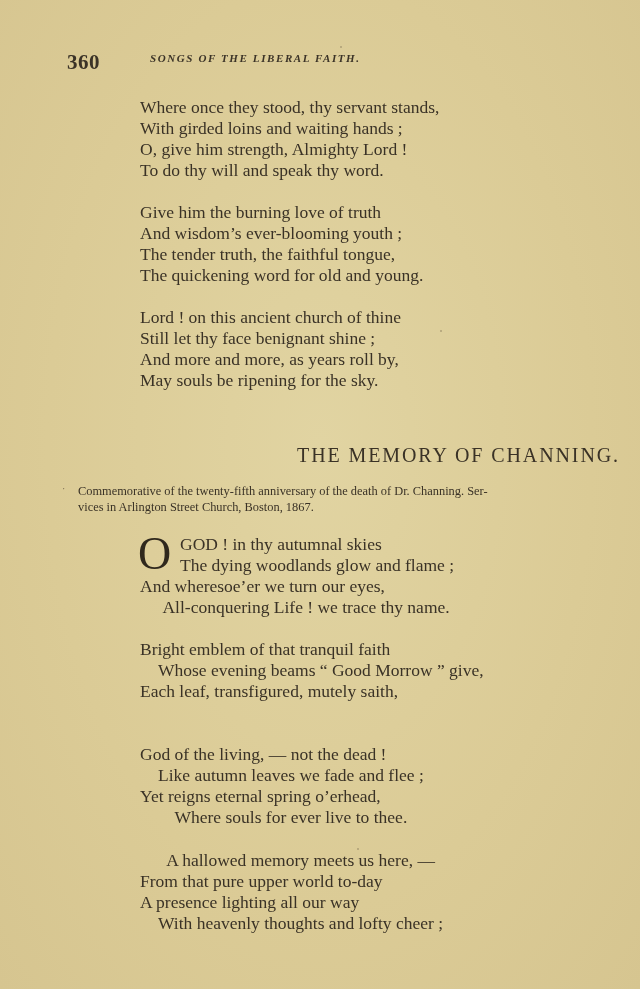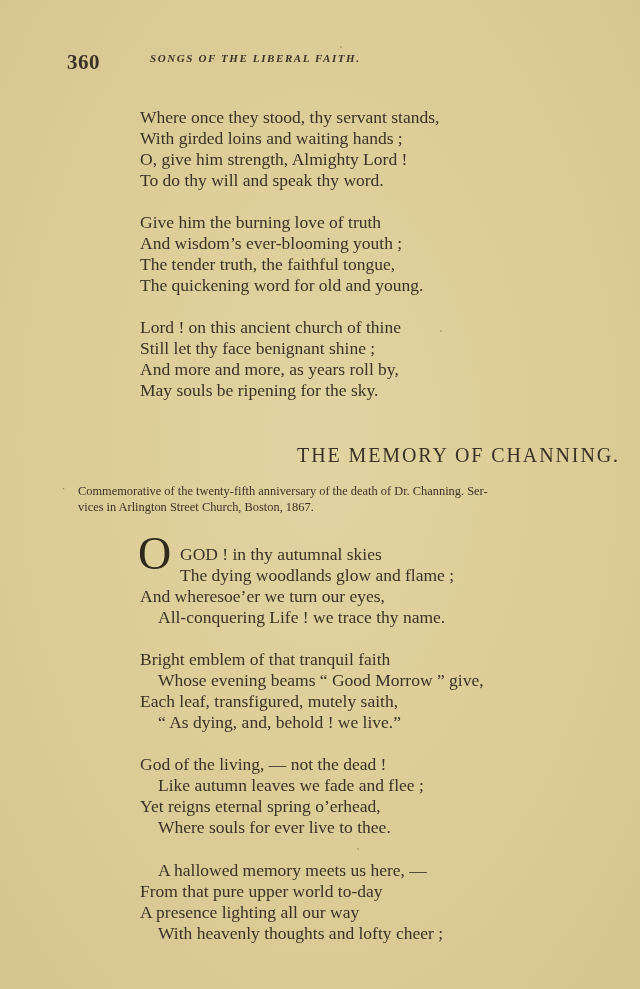--- a/index.html
+++ b/index.html
@@ -45,28 +45,28 @@
       letter-spacing: 1.6px;
       color: #3b3327;
       white-space: nowrap;
     }
     .verse-block {
       position: absolute;
       left: 140px;
       font-size: 17.5px;
       line-height: 21px;
       color: #3a3226;
-      margin-top: 10px;
     }
     .line {
       white-space: nowrap;
       height: 21px;
     }
     .line.indent {
       padding-left: 18px;
+      text-align: center;
     }
     .s1 { top: 97px; }
     .s2 { top: 202px; }
     .s3 { top: 307px; }
 
     .poem-title {
       position: absolute;
       top: 444px;
       left: 0;
       width: 620px;
@@ -169,21 +169,20 @@
     <div class="line first">GOD ! in thy autumnal skies</div>
     <div class="line second">The dying woodlands glow and flame ;</div>
     <div class="line">And wheresoe’er we turn our eyes,</div>
     <div class="line indent">All-conquering Life ! we trace thy name.</div>
   </div>
 
   <div class="verse-block p2-s2">
     <div class="line">Bright emblem of that tranquil faith</div>
     <div class="line indent">Whose evening beams “ Good Morrow ” give,</div>
     <div class="line">Each leaf, transfigured, mutely saith,</div>
-    <div class="line indent">“ As dying, and, behold ! we live.”</div>
   </div>
 
   <div class="verse-block p2-s3">
     <div class="line">God of the living, — not the dead !</div>
     <div class="line indent">Like autumn leaves we fade and flee ;</div>
     <div class="line">Yet reigns eternal spring o’erhead,</div>
     <div class="line indent">Where souls for ever live to thee.</div>
   </div>
 
   <div class="verse-block p2-s4">

